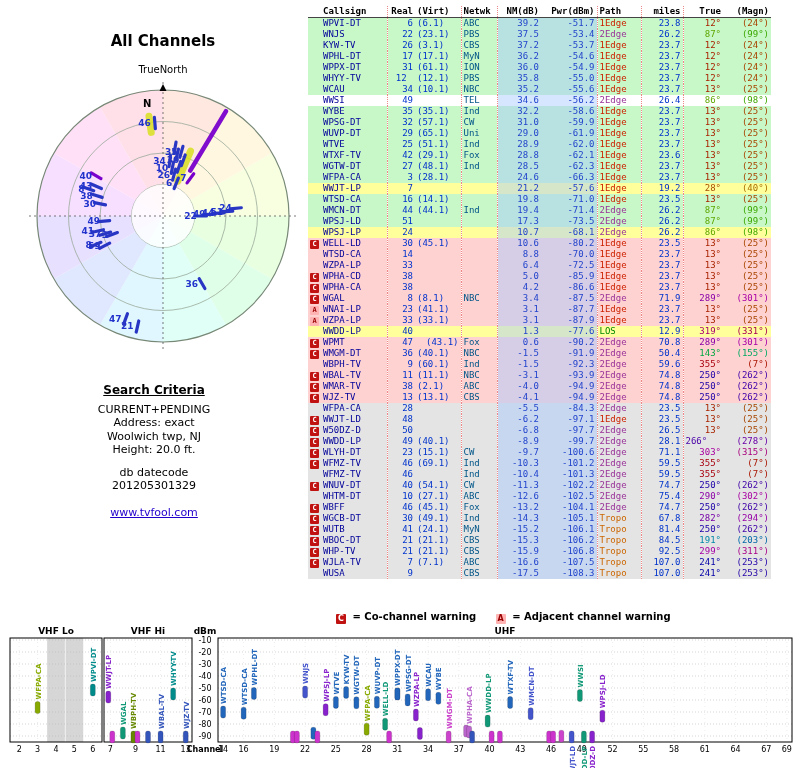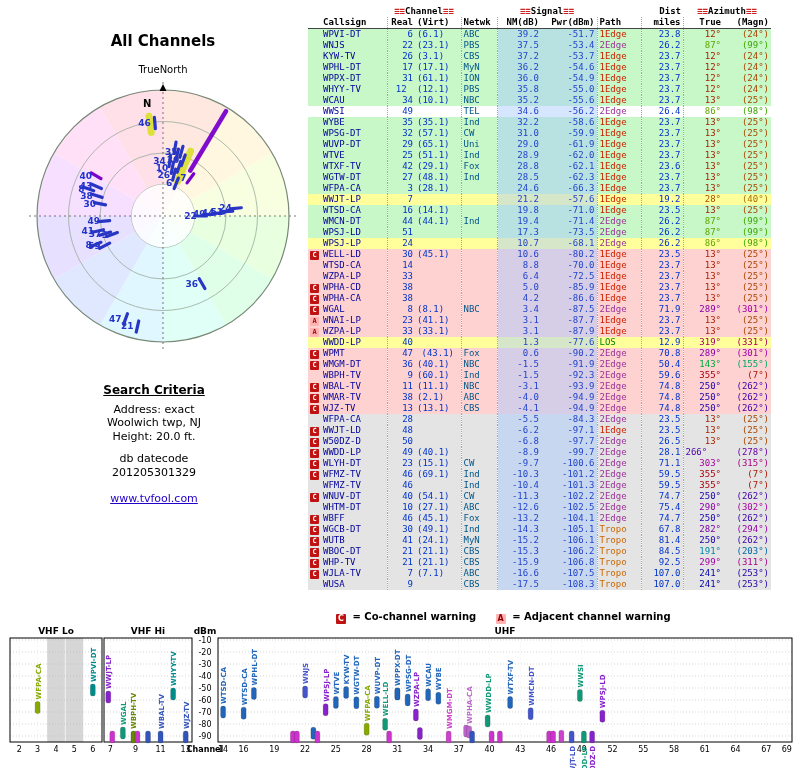--- a/index.html
+++ b/index.html
@@ -128,20 +128,21 @@
       <text x="67.23809795547874" y="111.2756861240205" text-anchor="end" font-size="9" font-weight="bold" fill="#2233cc" font-family="DejaVu Sans, sans-serif">43</text>
       <line x1="75.89822906413197" y1="100.68549147276659" x2="66.17795187417" y2="94.84495970328656" stroke="#7a00cc" stroke-width="3.2" stroke-linecap="round"></line>
       <text x="67.03809046915099" y="100.76522558802657" text-anchor="end" font-size="9" font-weight="bold" fill="#2233cc" font-family="DejaVu Sans, sans-serif">40</text>
       <path d="M138,6 l-3.5,7 l7,0 Z" fill="#000"></path>
       <text x="122.21777035112854" y="28.70360100470593" text-anchor="middle" font-size="10" font-weight="bold" fill="#000" font-family="DejaVu Sans, sans-serif">N</text>
     </svg>
 
   <div id="search">
     <div class="head">Search Criteria</div>
     <div id="search-lines">
+        <div>CURRENT+PENDING</div>
         <div>Address: exact</div>
         <div>Woolwich twp, NJ</div>
         <div>Height: 20.0 ft.</div>
       </div>
     <div class="gap"></div>
     <div>db datecode</div>
     <div>201205301329</div>
     <a href="#">www.tvfool.com</a>
   </div>
 
@@ -154,29 +155,20 @@
           <col class="cv">
           <col class="cn">
         <col class="cnm">
           <col class="cpw">
           <col class="cp">
           <col class="cd">
           <col class="ct">
           <col class="cm">
       </colgroup>
       <thead>
-        <tr>
-          <th colspan="2"></th>
-          <th colspan="2" style="text-align:center"><span class="deco">≡≡</span><span>Channel</span><span class="deco">≡≡</span></th>
-          <th></th>
-          <th colspan="2" style="text-align:center"><span class="deco">≡≡</span><span>Signal</span><span class="deco">≡≡</span></th>
-          <th></th>
-          <th style="text-align:right">Dist</th>
-          <th colspan="2" style="text-align:center"><span class="deco">≡≡</span><span>Azimuth</span><span class="deco">≡≡</span></th>
-        </tr>
         <tr class="sub">
           <th></th>
           <th style="text-align:left">Callsign</th>
           <th class="sep" style="text-align:right">Real</th>
           <th style="text-align:left">(Virt)</th>
           <th class="sep" style="text-align:left">Netwk</th>
           <th class="sep" style="text-align:right">NM(dB)</th>
           <th style="text-align:right">Pwr(dBm)</th>
           <th class="sep" style="text-align:left">Path</th>
           <th class="sep" style="text-align:right">miles</th>
@@ -559,21 +551,21 @@
             <td class="sig" style="color: rgb(34, 68, 204); text-align: right;">-77.6</td>
             <td class="sep" style="color: rgb(0, 136, 0); text-align: left;">LOS</td>
             <td class="sep" style="color: rgb(0, 51, 204); text-align: right;">12.9</td>
             <td class="sep" style="color: rgb(168, 0, 115); text-align: right;">319°</td>
             <td style="color: rgb(168, 0, 81); text-align: right;">(331°)</td>
           </tr>
           <tr style="background: rgb(255, 210, 210);">
             <td style="text-align: center;"><span class="badge bc">C</span></td>
             <td style="color: rgb(0, 0, 153); text-align: left;">WPMT</td>
             <td class="sep" style="color: rgb(0, 51, 204); text-align: right;">47</td>
-            <td style="color: rgb(0, 51, 204); text-align: center;">(43.1)</td>
+            <td style="color: rgb(0, 51, 204); text-align: right;">(43.1)</td>
             <td class="sep" style="color: rgb(0, 85, 136); text-align: left;">Fox</td>
             <td class="sep sig" style="color: rgb(34, 68, 204); text-align: right;">0.6</td>
             <td class="sig" style="color: rgb(34, 68, 204); text-align: right;">-90.2</td>
             <td class="sep" style="color: rgb(153, 51, 153); text-align: left;">2Edge</td>
             <td class="sep" style="color: rgb(0, 51, 204); text-align: right;">70.8</td>
             <td class="sep" style="color: rgb(137, 0, 168); text-align: right;">289°</td>
             <td style="color: rgb(168, 0, 165); text-align: right;">(301°)</td>
           </tr>
           <tr style="background: rgb(255, 210, 210);">
             <td style="text-align: center;"><span class="badge bc">C</span></td>

